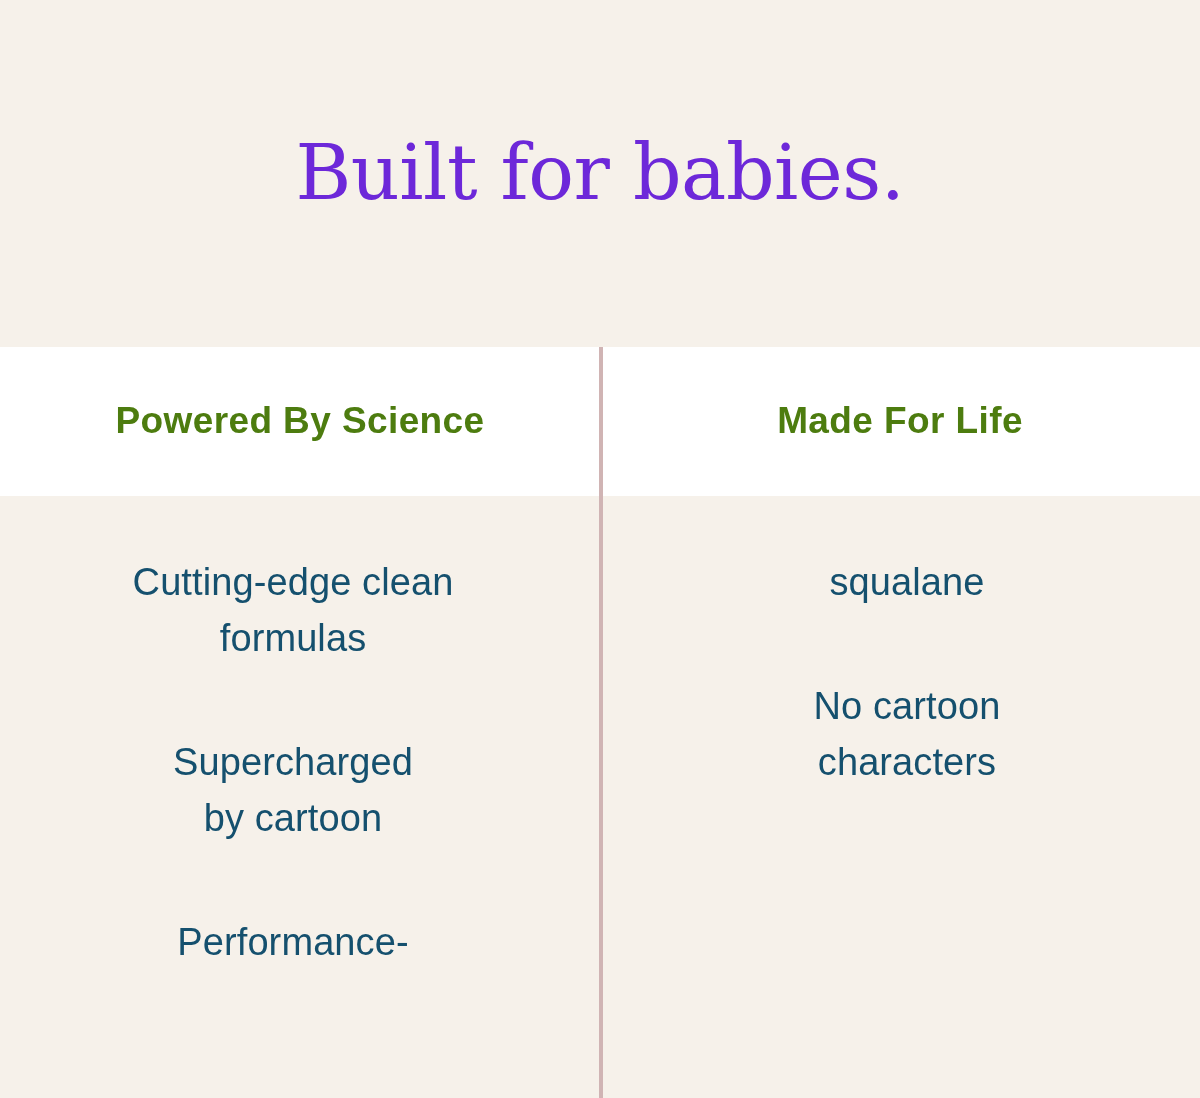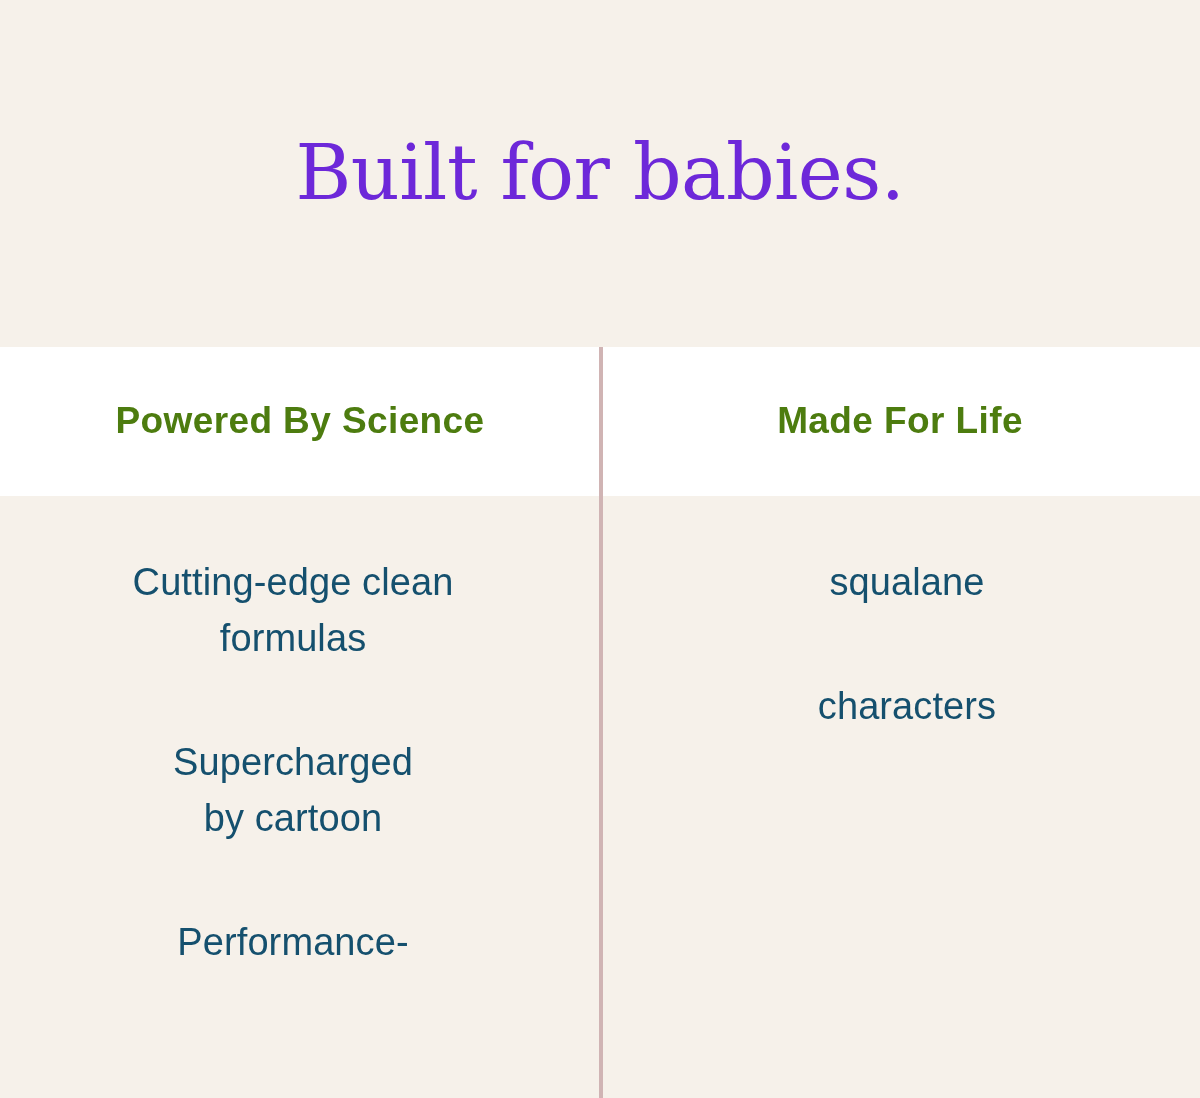--- a/index.html
+++ b/index.html
@@ -151,19 +151,20 @@
       <div class="feature-item">
         <span class="ft-line">Performance-</span>
       </div>
     </div>
 
     <div class="column">
       <div class="feature-item">
         <span class="ft-line">squalane</span>
       </div>
       <div class="feature-item">
+        <span class="ft-line">No cartoon</span>
         <span class="ft-line">characters</span>
       </div>
     </div>
 
   </div>
 
 </div>
 
 </body></html>

